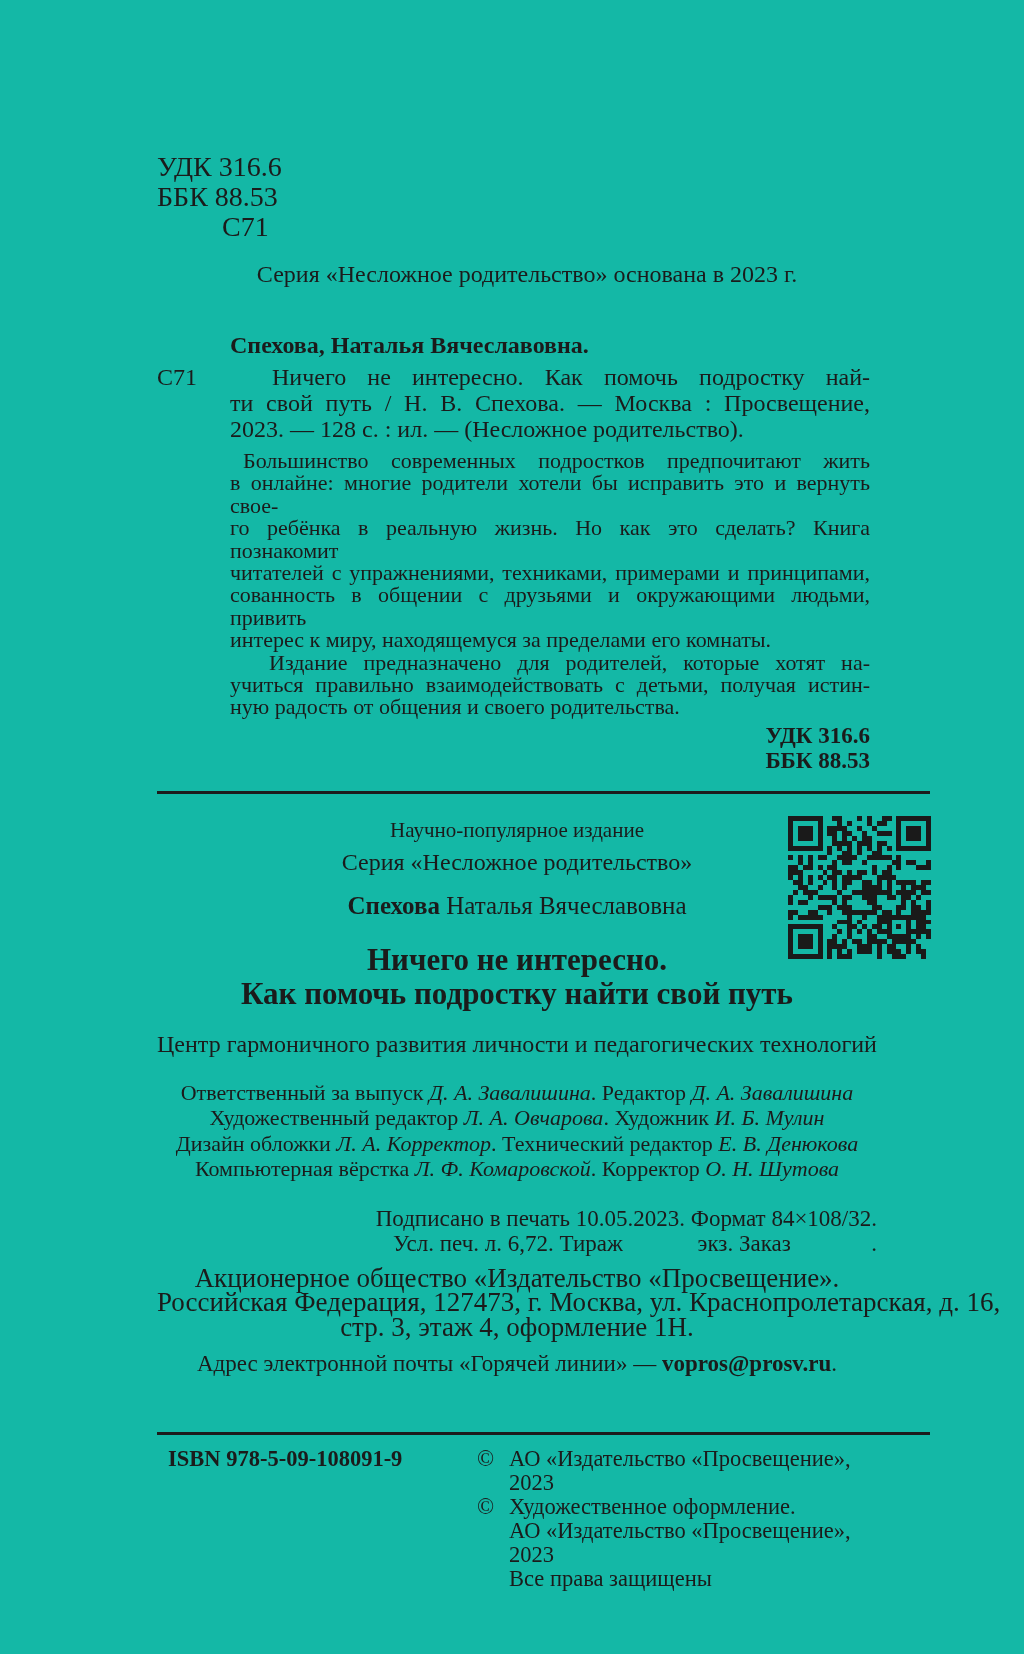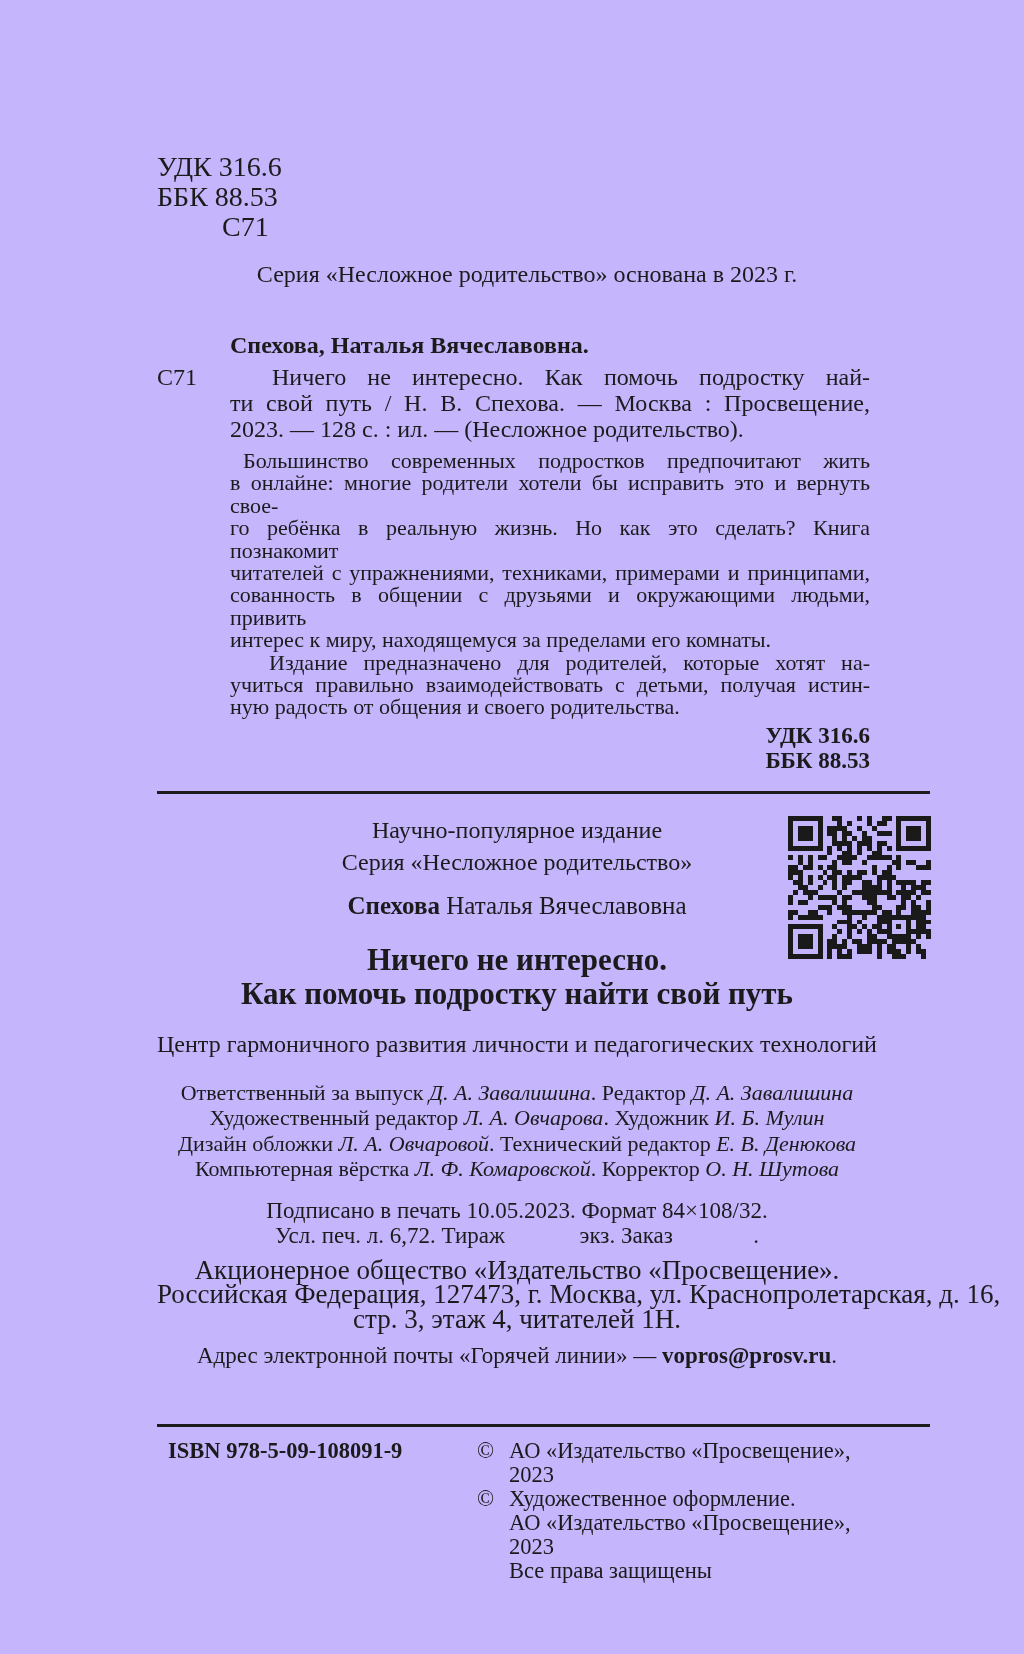--- a/index.html
+++ b/index.html
@@ -1,19 +1,19 @@
 <!DOCTYPE html>
 <html><head>
 <meta charset="utf-8">
 <style>
   html,body{margin:0;padding:0;background:#ffffff;}
   .page{
     position:relative;
     width:1024px;height:1654px;
-    background:#c4b5fd;
+    background:#14b8a6;
     color:#1b1b1b;
     font-family:"Liberation Serif","DejaVu Serif",serif;
     overflow:hidden;
   }
   .content{margin-left:157px;width:740px;}
 
   
   .top-block{padding-top:152px;font-size:28px;line-height:30px;}
   .top-code{margin-left:65px;}
 
@@ -35,29 +35,29 @@
   .udk-right{margin-top:4px;font-size:23px;line-height:25px;font-weight:bold;text-align:right;}
   .bbk-right{font-size:23px;line-height:25px;font-weight:bold;text-align:right;}
 
   .rule{width:773px;height:3px;background:#1c1c1c;border:none;margin:0;}
   .rule-1{margin-top:18px;}
   .rule-2{margin-top:55px;}
 
   
   .imprint{width:720px;text-align:center;}
   .imprint div{white-space:nowrap;}
-  .imp-kind{margin-top:22px;font-size:24px;line-height:28px;}
+  .imp-kind{margin-top:22px;font-size:21px;line-height:28px;}
   .imp-series{margin-top:4px;font-size:24px;line-height:28px;}
   .imp-author{margin-top:16px;font-size:25px;line-height:28px;}
   .imp-title{font-size:31px;line-height:34px;font-weight:bold;}
   .imp-title-1{margin-top:23px;}
   .imp-center{margin-top:20px;font-size:24px;line-height:27px;}
   .credits{margin-top:22px;font-size:22px;line-height:25.5px;}
   .credits .it{font-style:italic;}
-  .print-info{margin-top:16px;font-size:23px;line-height:25px;}
+  .print-info{margin-top:24px;font-size:23px;line-height:25px;text-align:right;}
   .publisher{margin-top:10px;font-size:27px;line-height:24.5px;}
   .email-line{margin-top:12px;font-size:23px;line-height:26px;}
   .email-line .b{font-weight:bold;}
 
   
   .footer{position:relative;margin-top:12px;font-size:22.5px;line-height:24px;}
   .f-isbn{position:absolute;left:11px;top:0;font-weight:bold;}
   .copy{margin-left:320px;}
   .copy-row{display:flex;}
   .copy-mark{width:32px;flex:0 0 32px;}
@@ -109,31 +109,31 @@
     <div class="imprint">
       <div class="imp-kind">Научно-популярное издание</div>
       <div class="imp-series">Серия «Несложное родительство»</div>
       <div class="imp-author"><span class="b" style="font-weight:bold">Спехова</span><span> Наталья Вячеславовна</span></div>
       <div class="imp-title imp-title-1">Ничего не интересно.</div>
       <div class="imp-title">Как помочь подростку найти свой путь</div>
       <div class="imp-center">Центр гармоничного развития личности и педагогических технологий</div>
       <div class="credits" id="credits">
           <div><span>Ответственный за выпуск </span><span class="it">Д. А. Завалишина</span><span>. Редактор </span><span class="it">Д. А. Завалишина</span></div>
           <div><span>Художественный редактор </span><span class="it">Л. А. Овчарова</span><span>. Художник </span><span class="it">И. Б. Мулин</span></div>
-          <div><span>Дизайн обложки </span><span class="it">Л. А. Овчаровой</span><span>. Технический редактор </span><span class="it">Е. В. Денюкова</span></div>
+          <div><span>Дизайн обложки </span><span class="it">Л. А. Корректор</span><span>. Технический редактор </span><span class="it">Е. В. Денюкова</span></div>
           <div><span>Компьютерная вёрстка </span><span class="it">Л. Ф. Комаровской</span><span>. Корректор </span><span class="it">О. Н. Шутова</span></div>
         </div>
       <div class="print-info">
         <div>Подписано в печать 10.05.2023. Формат 84×108/32.</div>
         <div>Усл. печ. л. 6,72. Тираж&nbsp;&nbsp;&nbsp;&nbsp;&nbsp;&nbsp;&nbsp;&nbsp;&nbsp;&nbsp;&nbsp;&nbsp;&nbsp;экз. Заказ&nbsp;&nbsp;&nbsp;&nbsp;&nbsp;&nbsp;&nbsp;&nbsp;&nbsp;&nbsp;&nbsp;&nbsp;&nbsp;&nbsp;.</div>
       </div>
       <div class="publisher">
         <div>Акционерное общество «Издательство «Просвещение».</div>
         <div>Российская Федерация, 127473, г. Москва, ул. Краснопролетарская, д. 16,</div>
-        <div>стр. 3, этаж 4, читателей 1Н.</div>
+        <div>стр. 3, этаж 4, оформление 1Н.</div>
       </div>
       <div class="email-line"><span>Адрес электронной почты «Горячей линии» — </span><span class="b">vopros@prosv.ru</span><span>.</span></div>
     </div>
 
     <div class="rule rule-2"></div>
 
     <div class="footer">
       <div class="f-isbn">ISBN 978-5-09-108091-9</div>
       <div class="copy" id="copy-rows">
           <div class="copy-row">

